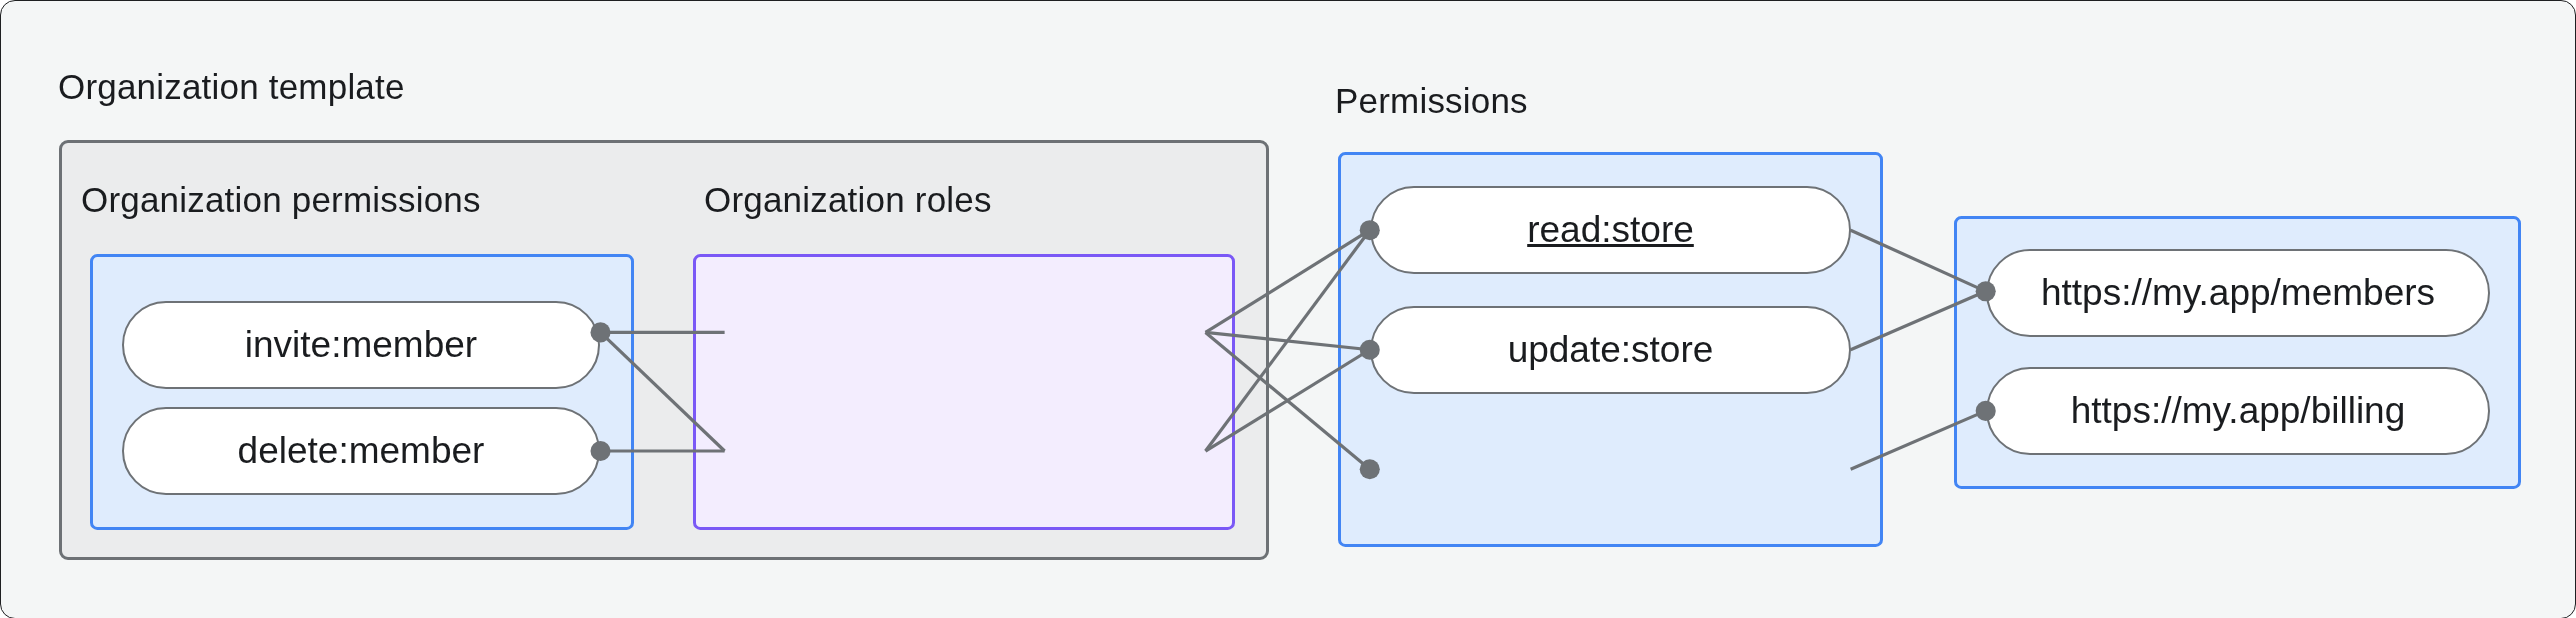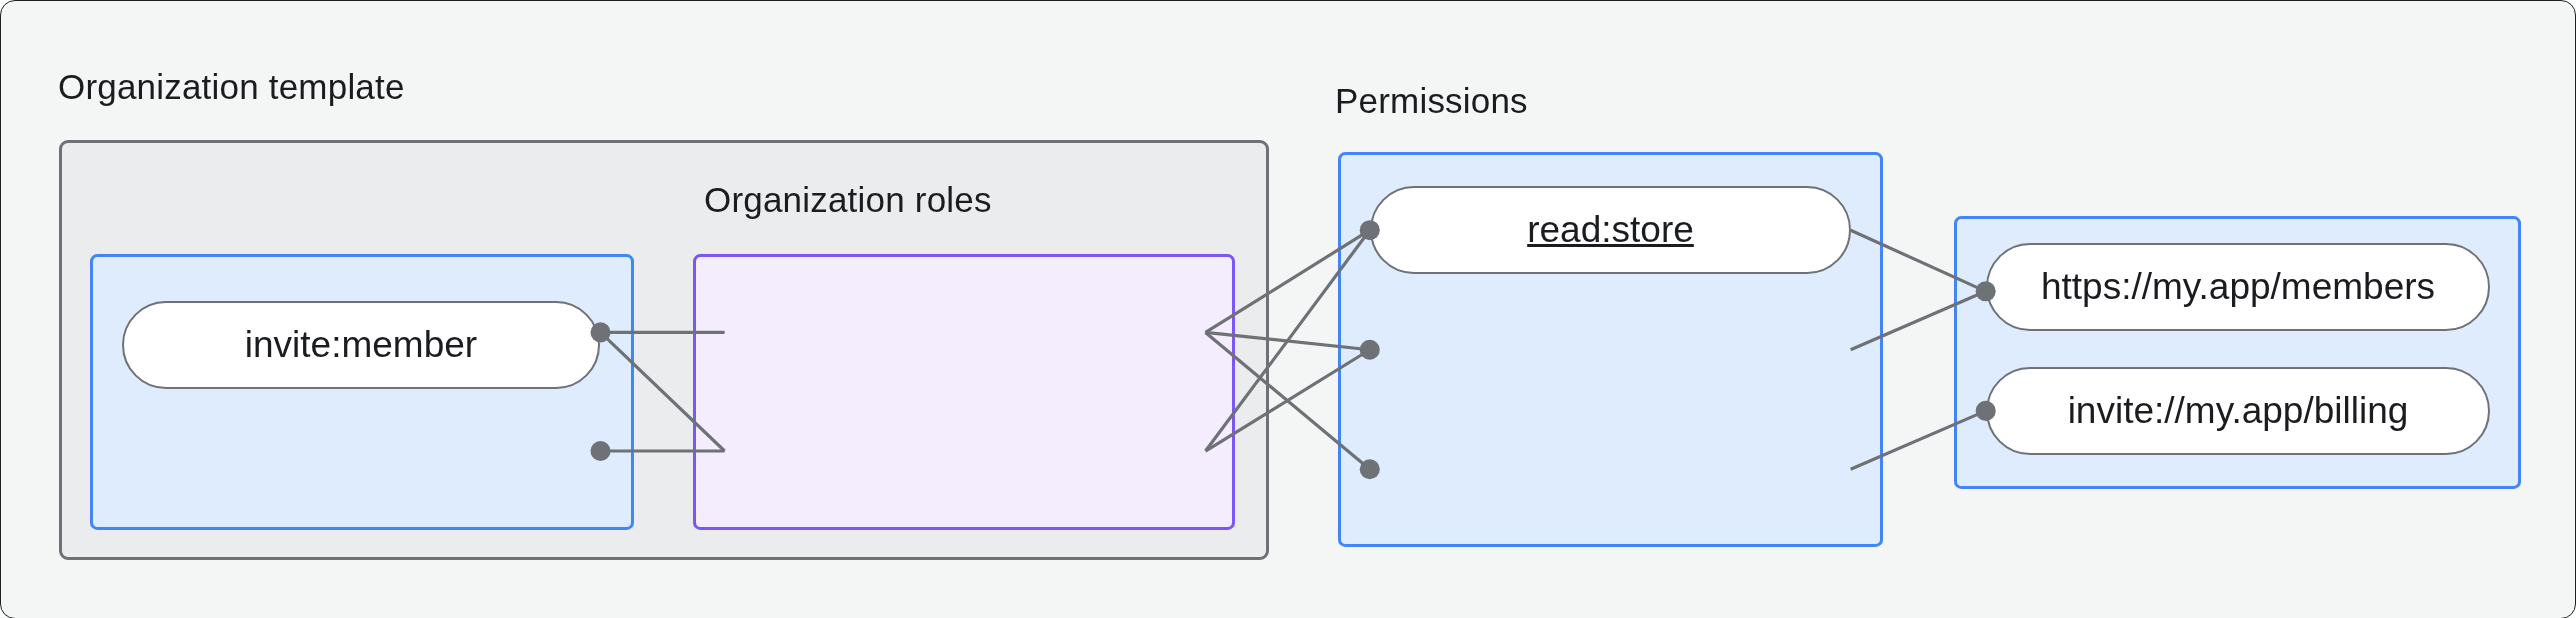--- a/index.html
+++ b/index.html
@@ -57,51 +57,54 @@
     color: var(--text, #1a1c1f);
     white-space: nowrap;
   }
   #n-invite  { left: 121px;  top: 287px; width: 478px; margin-top: 13px; }
   #n-delete  { left: 121px;  top: 406px; width: 478px; }
   #n-admin   { left: 724px;  top: 287px; width: 481px; }
   #n-member  { left: 724px;  top: 406px; width: 481px; }
   #n-read    { left: 1369px; top: 185px; width: 481px; text-decoration: underline; }
   #n-update  { left: 1369px; top: 305px; width: 481px; }
   #n-manage  { left: 1369px; top: 424px; width: 481px; }
-  #n-members { left: 1985px; top: 242px; width: 504px; }
+  #n-members { left: 1985px; top: 248px; width: 504px; }
   #n-billing { left: 1985px; top: 366px; width: 504px; }
 
   #edges {
     position: absolute;
     left: 0; top: 0;
     width: 2576px; height: 619px;
     pointer-events: none;
   }
 </style>
 </head>
 <body>
 
 <div class="canvas">
 
   <div class="heading" id="h-title">Organization template</div>
 
   <div class="box" id="box-template"></div>
 
+  <div class="heading" id="h-orgperm">Organization permissions</div>
   <div class="heading" id="h-orgroles">Organization roles</div>
   <div class="heading" id="h-perms">Permissions</div>
 
   <div class="box blue" id="box-orgperm"></div>
   <div class="box purple" id="box-orgroles"></div>
   <div class="box blue" id="box-perms"></div>
   <div class="box blue" id="box-api"></div>
 
   <div class="pill" id="n-invite">invite:member</div>
+  <div class="pill" id="n-delete">delete:member</div>
   <div class="pill" id="n-read">read:store</div>
+  <div class="pill" id="n-update">update:store</div>
   <div class="pill" id="n-members">https://my.app/members</div>
-  <div class="pill" id="n-billing">invite://my.app/billing</div>
+  <div class="pill" id="n-billing">https://my.app/billing</div>
 
   <svg id="edges" viewBox="0 0 2823 678" xmlns="http://www.w3.org/2000/svg">
       <line x1="657" y1="363" x2="793" y2="363" stroke="#6e7276" stroke-width="3.5"></line>
       <line x1="657" y1="363" x2="793" y2="493" stroke="#6e7276" stroke-width="3.5"></line>
       <line x1="657" y1="493" x2="793" y2="493" stroke="#6e7276" stroke-width="3.5"></line>
       <line x1="1320" y1="363" x2="1500" y2="251" stroke="#6e7276" stroke-width="3.5"></line>
       <line x1="1320" y1="363" x2="1500" y2="382" stroke="#6e7276" stroke-width="3.5"></line>
       <line x1="1320" y1="363" x2="1500" y2="513" stroke="#6e7276" stroke-width="3.5"></line>
       <line x1="1320" y1="493" x2="1500" y2="251" stroke="#6e7276" stroke-width="3.5"></line>
       <line x1="1320" y1="493" x2="1500" y2="382" stroke="#6e7276" stroke-width="3.5"></line>

